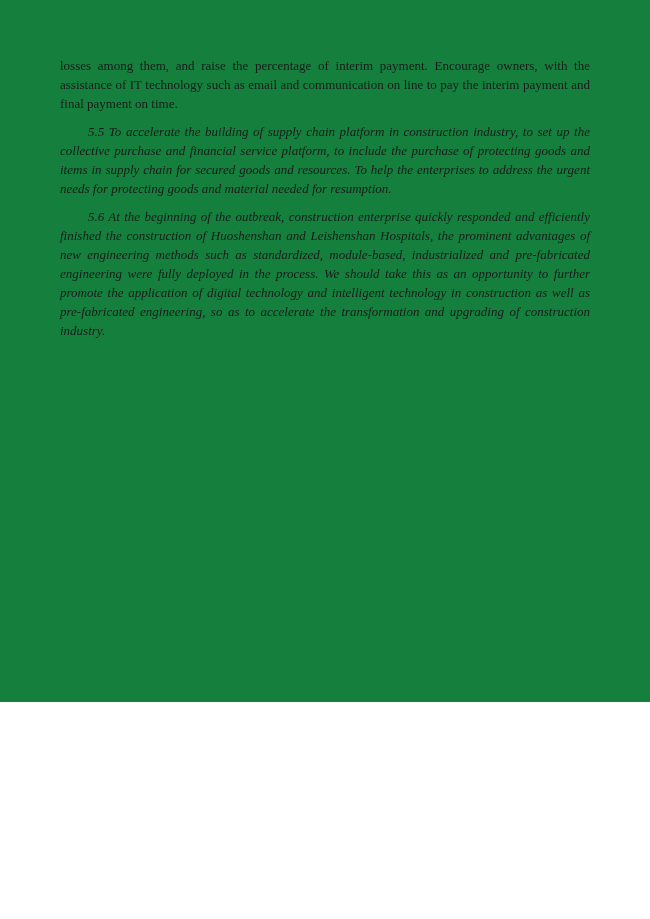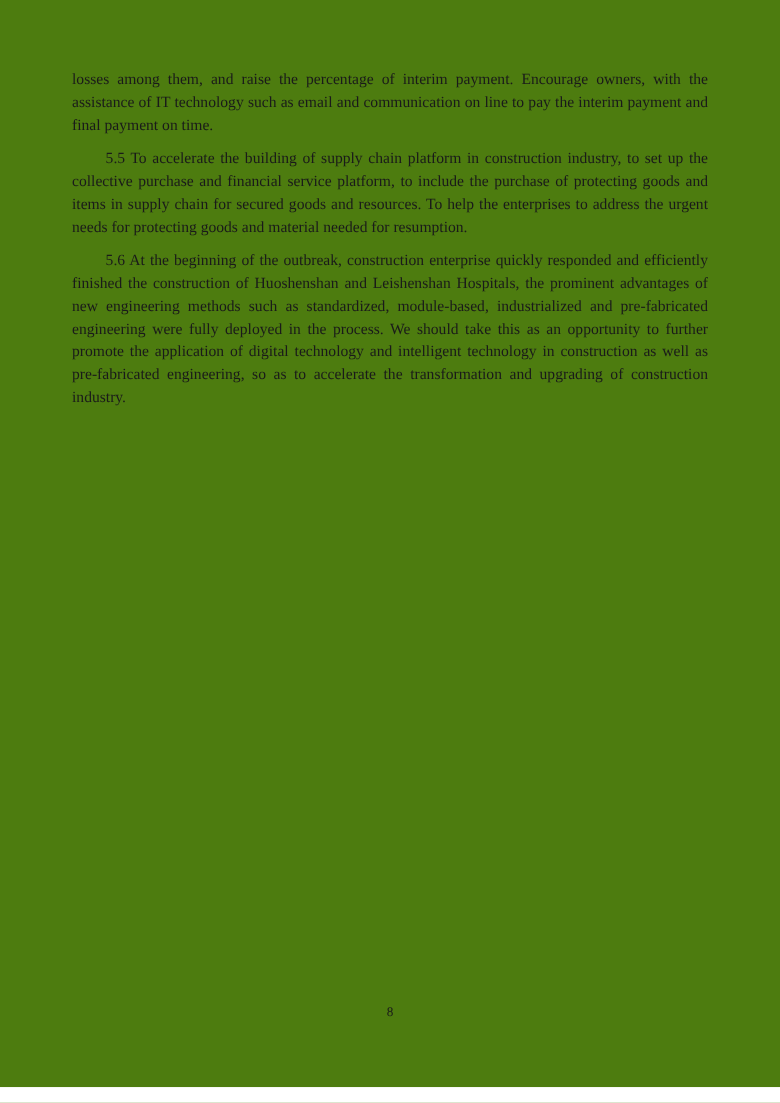--- a/index.html
+++ b/index.html
@@ -3,41 +3,42 @@
 <meta charset="utf-8">
 <style>
   html, body {
     margin: 0;
     padding: 0;
     background: #ffffff;
   }
   .page {
     position: relative;
     width: 650px;
-    height: 906px;
-    background: #4d7c0f;
+    height: 702px;
+    background: #15803d;
     overflow: hidden;
     font-family: "Liberation Serif", "DejaVu Serif", serif;
     color: #1a1a1a;
   }
   .content {
     position: absolute;
     top: 56px;
     left: 60px;
     width: 530px;
   }
   .content p {
     margin: 0 0 9px 0;
     font-size: 13px;
     line-height: 19px;
     text-align: justify;
     text-justify: inter-word;
   }
   .content p.indent {
     text-indent: 28px;
+    font-style: italic;
   }
   .page-number {
     position: absolute;
     top: 837px;
     left: 0;
     width: 100%;
     text-align: center;
     font-size: 11px;
     line-height: 14px;
     color: #1a1a1a;

